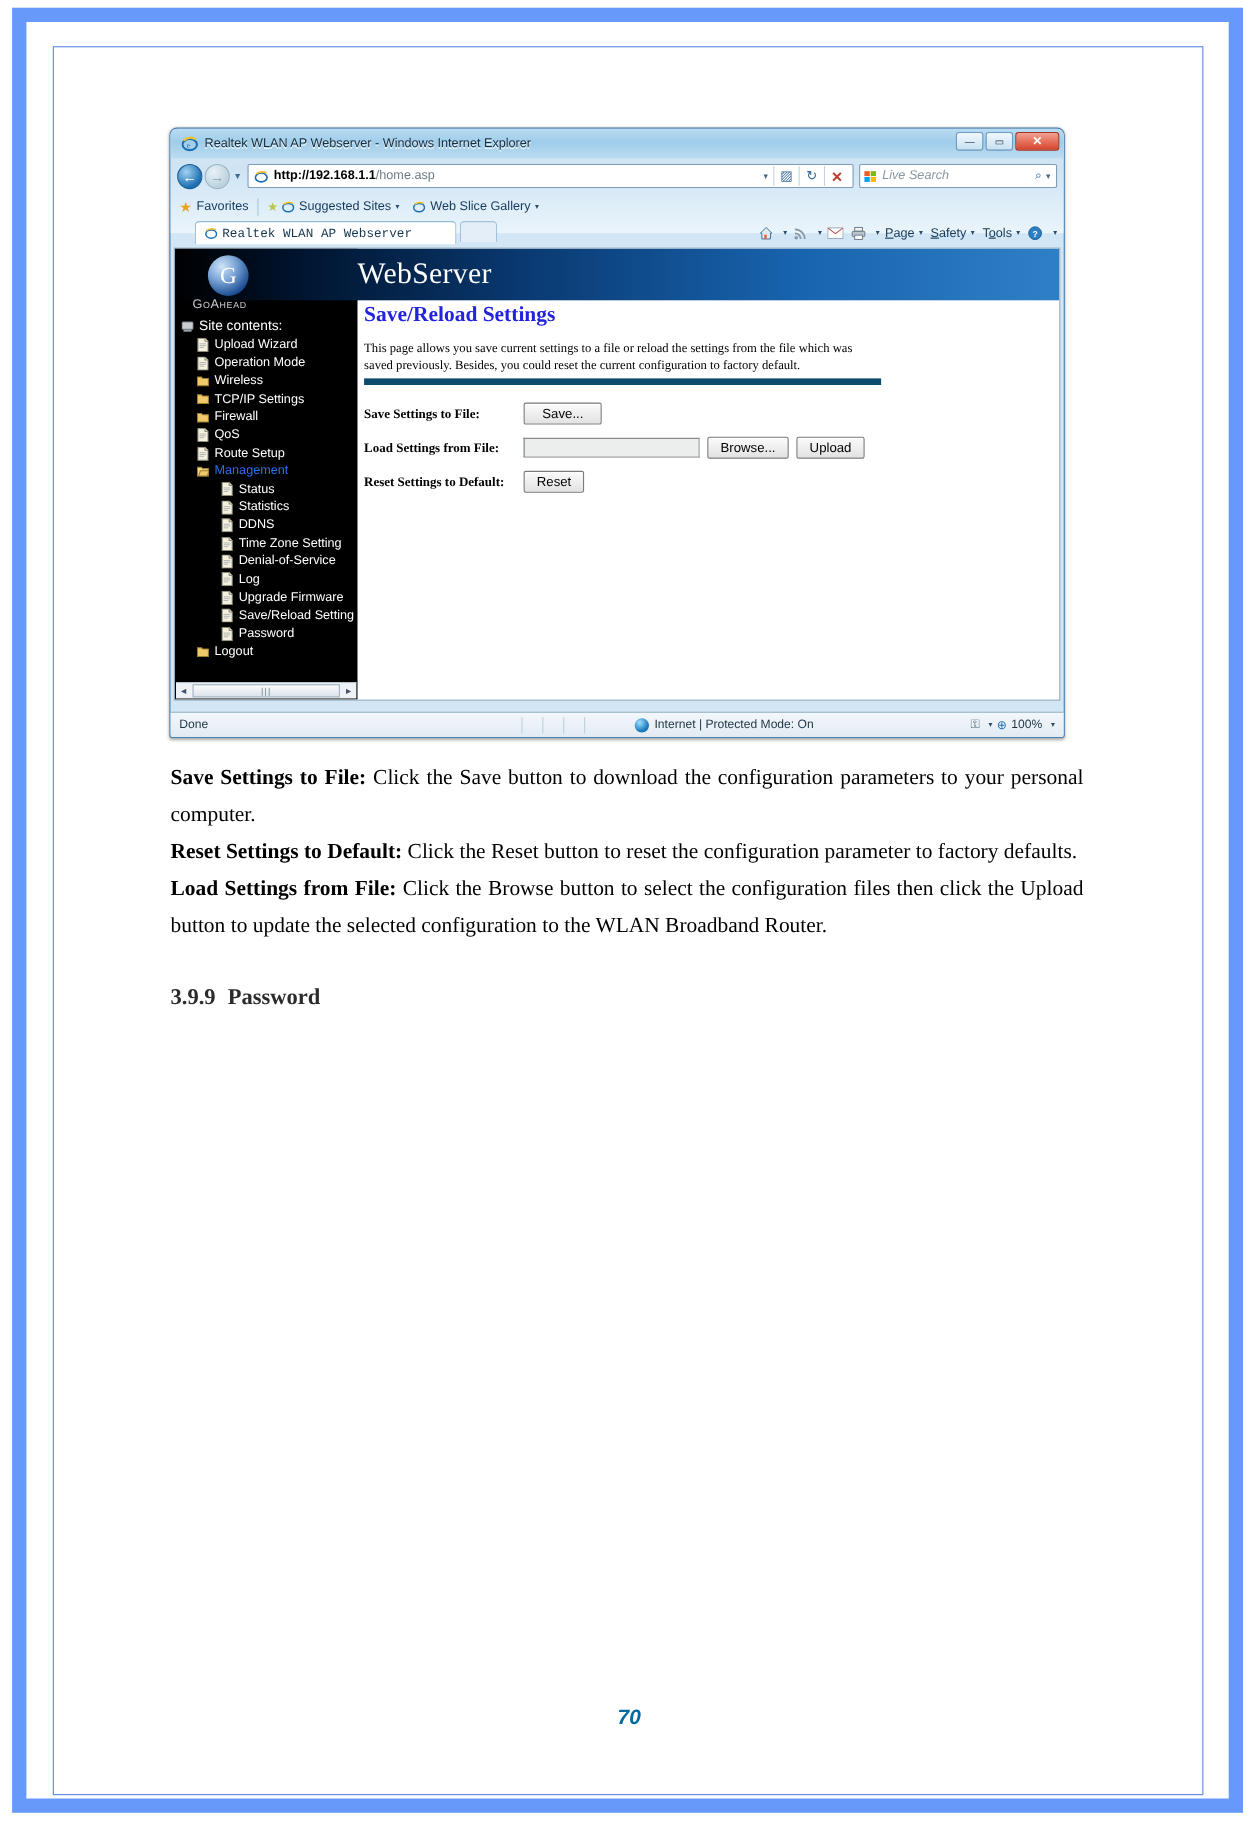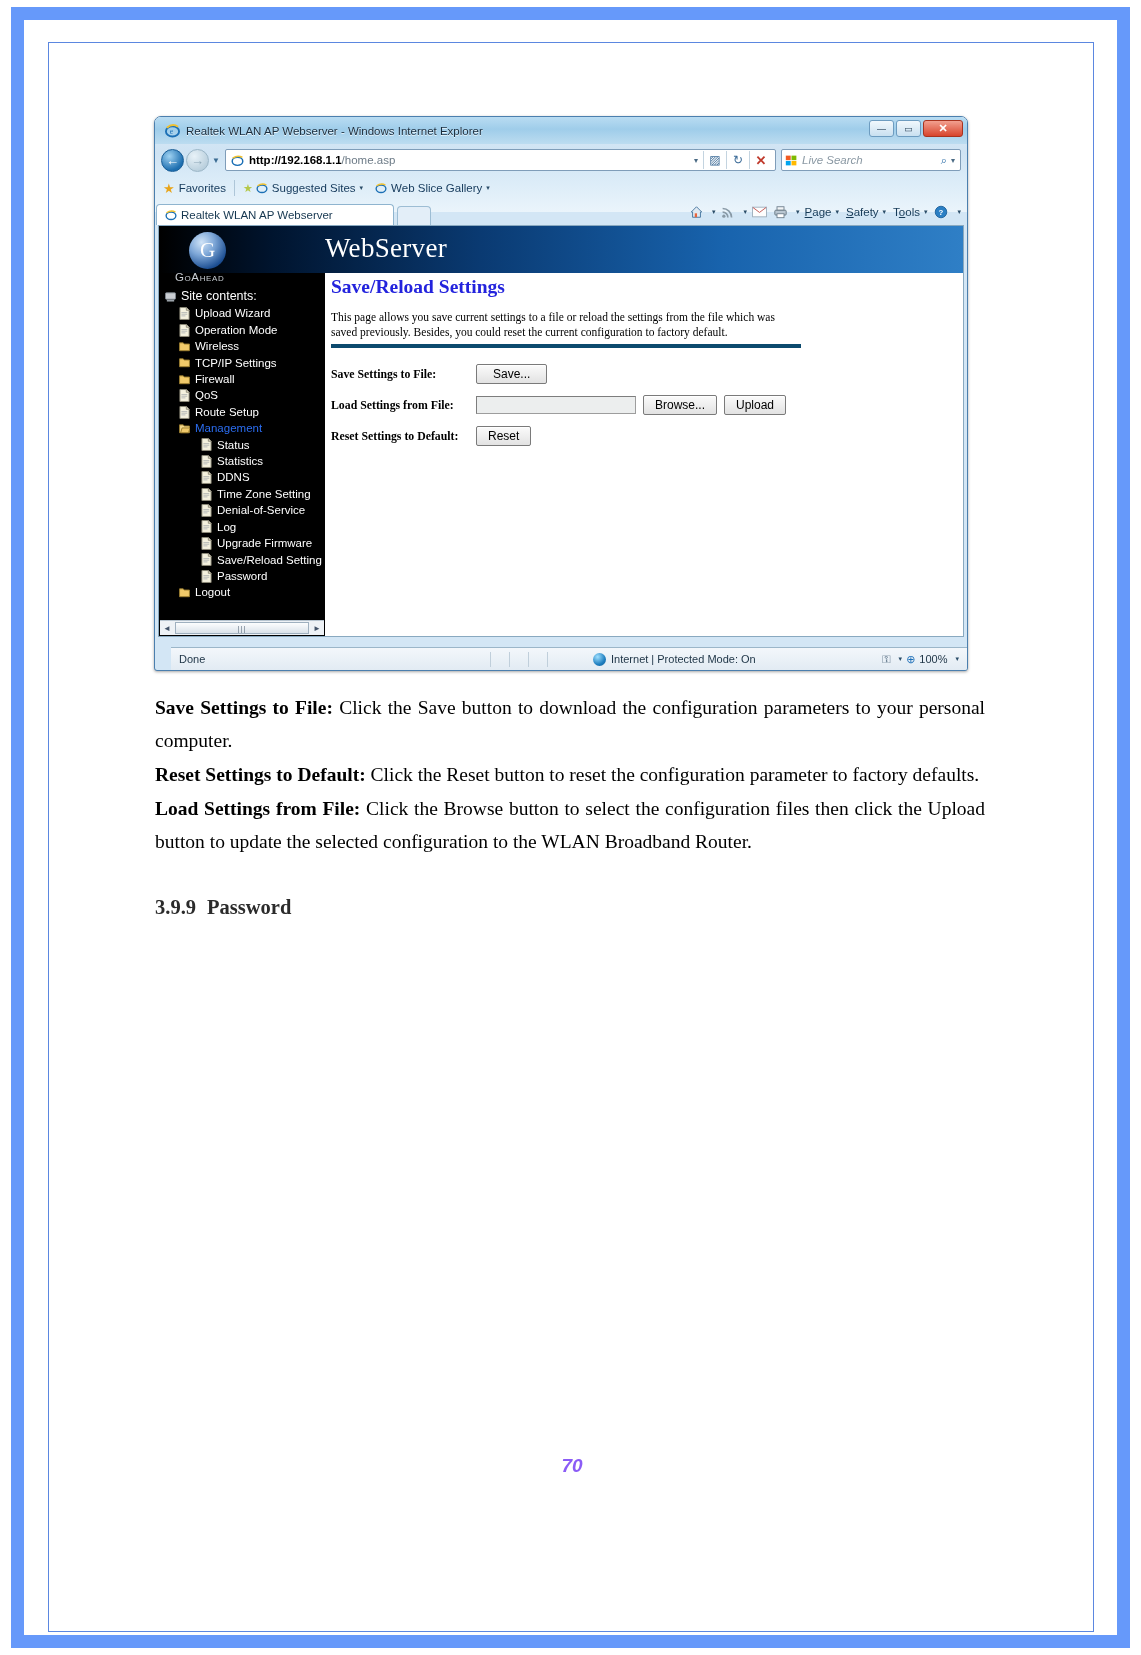--- a/index.html
+++ b/index.html
@@ -124,21 +124,21 @@
   .star{ color:#e8a41a; font-size:13px; margin-right:4px; }
   .star-sm{ color:#b5c84a; font-size:11px; margin-right:3px; }
   .fav-sep{ width:1px;height:16px;background:#aec6d8;margin:0 8px; }
   .fav-item{ display:flex;align-items:center;margin-right:12px;white-space:nowrap; }
   .mini-ie{ width:12px;height:12px;margin-right:4px;flex:0 0 auto; }
   .tri{ font-size:7px;margin-left:4px;color:#2a4c68; }
 
   
   .tabrow{
     position:absolute;left:0;top:84px;right:0;height:24px;
-    display:flex;align-items:flex-end;padding-left:1px;
+    display:flex;padding-left:22px;font-family:Liberation Mono, monospace;
   }
   .tab{
     height:21px;min-width:238px;background:#fff;
     border:1px solid #8fb4cf;border-bottom:none;border-radius:4px 4px 0 0;
     display:flex;align-items:center;padding:0 8px;
     font-size:11.5px;color:#15364f;
   }
   .tab-new{
     width:34px;height:19px;background:#e3eef8;border:1px solid #9dbdd4;
     border-bottom:none;border-radius:4px 4px 0 0;margin-left:3px;
@@ -206,42 +206,42 @@
   
   .panel{ position:absolute;left:172px;top:50px;right:8px; }
   .panel-h1{
     font-family:"Liberation Serif", serif;
     font-size:19.5px;font-weight:bold;color:#2323dd;
     margin:0 0 12px 0;
   }
   .panel-desc{
     font-family:"Liberation Serif", serif;
     font-size:11.5px;color:#000;line-height:14.5px;
-    padding-bottom:5px;border-bottom:4px solid #0c4a6e;
+    padding-bottom:5px;border-bottom:6px solid #0c4a6e;
     width:470px;
   }
   .form{ margin-top:16px; font-family:"Liberation Serif", serif; }
   .frow{ display:flex;align-items:center;margin-bottom:11px; }
   .flabel{ width:145px;font-size:11.8px;font-weight:bold;color:#000; }
   .btn{
     background:linear-gradient(180deg,#fbfbfb,#e2e2e2);
     border:1px solid #7a7a7a;border-radius:2px;
     font-family:"Liberation Sans", sans-serif;font-size:12px;color:#000;
     padding:2px 11px; box-shadow:inset 0 1px 0 #fff;
   }
   .btn-save{ padding:2px 16px; }
   .ftextbox{
     width:160px;height:18px;background:#eceeee;border:1px solid #9d9d9d;
     border-top-color:#7d7d7d;border-left-color:#7d7d7d;
     margin-right:7px;
   }
 
   
   .statusbar{
-    position:absolute;left:16px;bottom:0;right:0;height:23px;
+    position:absolute;left:0;bottom:0;right:0;height:23px;
     background:linear-gradient(180deg,#f3f7fb,#e2ebf3);
     border-top:1px solid #9bb6c9;
     display:flex;align-items:center;
     font-size:11px;color:#1d3345;justify-content:space-between;
   }
   .sb-done{ padding-left:8px;width:310px; }
   .sb-div{ width:1px;height:15px;background:#c0cfdb;margin:0 9px; }
   .sb-zone{ display:flex;align-items:center;gap:5px;margin-left:36px; }
   .globe{
     width:13px;height:13px;border-radius:50%;
@@ -260,22 +260,22 @@
     font-size:19.5px;color:#000;line-height:33px;
     text-align:justify;margin:0 0 1px 0;
   }
   .para b{ font-weight:bold; }
   .sec-h{
     font-size:20.5px;font-weight:bold;color:#2b2b2b;
     margin:38px 0 8px 0;
   }
   .sec-h .num{ margin-right:11px; }
   .pageno{
-    position:absolute;left:0;right:0;top:1412px;text-align:center;
-    font-size:19px;font-weight:bold;font-style:italic;color:#8b5cf6;
+    position:absolute;left:0;right:0;top:1508px;text-align:center;
+    font-size:19px;font-weight:bold;font-style:italic;color:#0369a1;
     font-family:"Liberation Sans", sans-serif;
   }
 </style>
 </head>
 <body>
 
 <div class="page-frame">
  <div class="page-inner">
   <div class="content">
 

